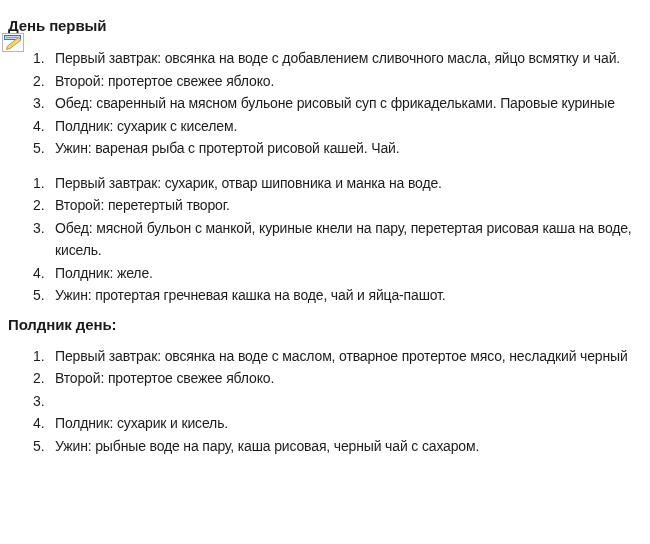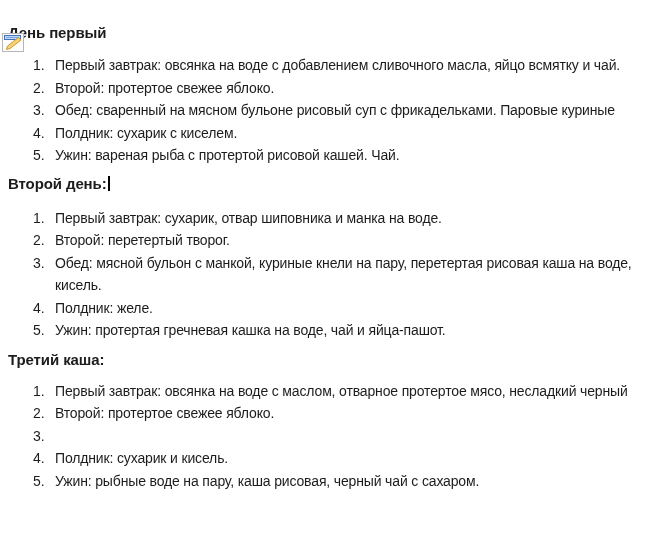--- a/index.html
+++ b/index.html
@@ -2,21 +2,21 @@
 <html><head>
 <meta charset="utf-8">
 <style>
   html, body { margin: 0; padding: 0; }
   body {
     width: 650px; height: 544px; overflow: hidden;
     background: #ffffff;
     font-family: "Liberation Sans", sans-serif;
     color: #1c1c1c;
   }
-  .page { position: relative; width: 650px; height: 544px; padding-top: 22px; box-sizing: border-box; }
+  .page { position: relative; width: 650px; height: 544px; padding-top: 15px; box-sizing: border-box; }
 
   .heading {
     margin: 0; padding-left: 8px;
     font-size: 15px; font-weight: 700; line-height: 22px;
     letter-spacing: -0.1px;
     white-space: nowrap;
   }
   .heading.h2 { margin-top: 6px; }
   .heading.h3 { margin-top: 7px; }
 
@@ -83,21 +83,20 @@
         </span>
     </div>
     <div class="item">
       <span class="num">5.</span>
       <span class="txt">
           <span class="ln">Ужин: вареная рыба с протертой рисовой кашей. Чай.</span>
         </span>
     </div>
   </div>
 
-  <p class="heading h2"><span>Второй день:</span><span class="caret"></span></p>
   <div class="list l2">
     <div class="item">
       <span class="num">1.</span>
       <span class="txt">
           <span class="ln">Первый завтрак: сухарик, отвар шиповника и манка на воде.</span>
         </span>
     </div>
     <div class="item">
       <span class="num">2.</span>
       <span class="txt">
@@ -118,21 +117,21 @@
         </span>
     </div>
     <div class="item">
       <span class="num">5.</span>
       <span class="txt">
           <span class="ln">Ужин: протертая гречневая кашка на воде, чай и яйца-пашот.</span>
         </span>
     </div>
   </div>
 
-  <p class="heading h3"><span>Третий каша:</span></p>
+  <p class="heading h3"><span>Полдник день:</span></p>
   <div class="list l3">
     <div class="item">
       <span class="num">1.</span>
       <span class="txt">
         <span class="ln">Первый завтрак: овсянка на воде с маслом, отварное протертое мясо, несладкий черный</span>
       </span>
     </div>
     <div class="item">
       <span class="num">2.</span>
       <span class="txt">

